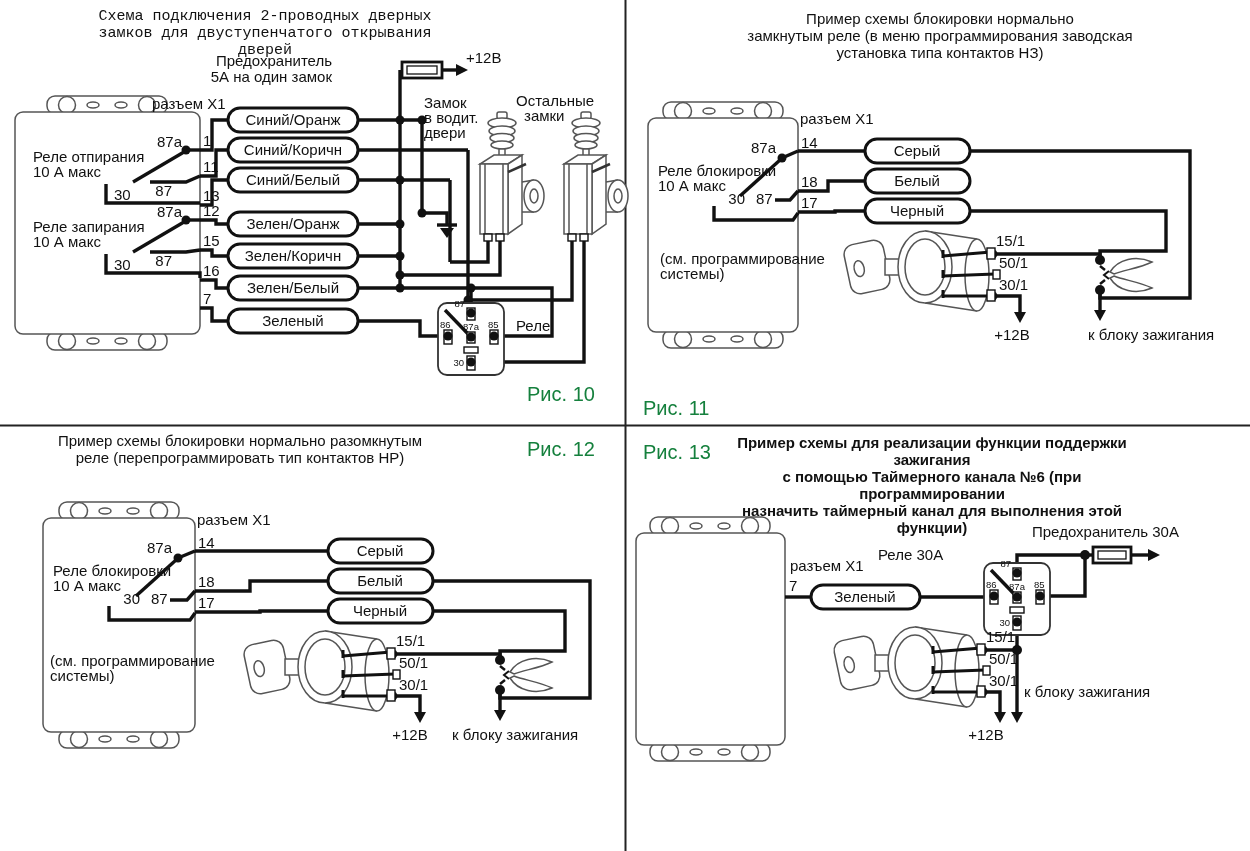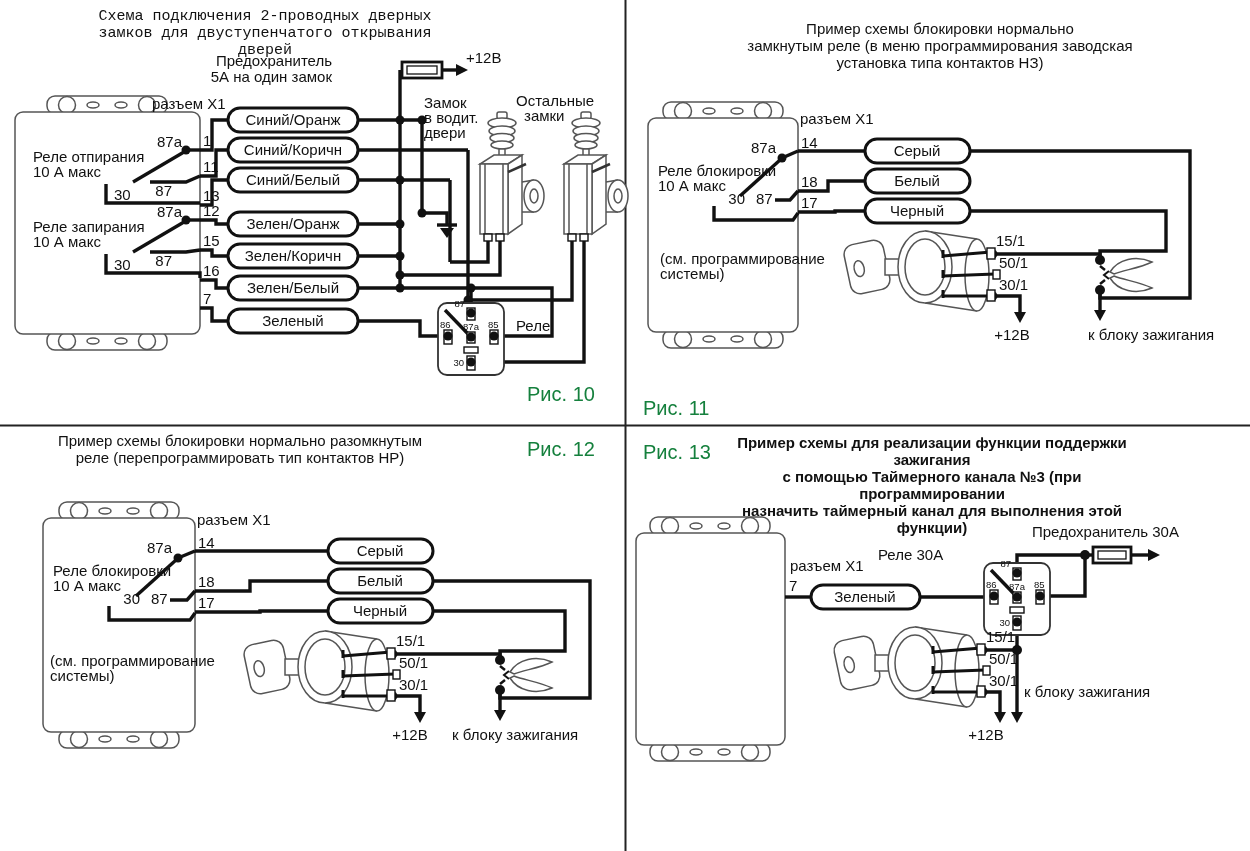--- a/index.html
+++ b/index.html
@@ -425,32 +425,32 @@
   <text x="989" y="686">30/1</text>
   <text x="986" y="740" text-anchor="middle">+12В</text>
   <text x="1024" y="697">к блоку зажигания</text>
 </g>
 </svg>
 
 <div class="t" style="left:70px;top:8px;width:390px;font-family:Liberation Mono, monospace;">
   <div>Схема подключения 2-проводных дверных</div>
   <div>замков для двуступенчатого открывания дверей</div>
 </div>
-<div class="t" style="left:700px;top:20px;width:480px;">
+<div class="t" style="left:700px;top:10px;width:480px;">
   <div>Пример схемы блокировки нормально</div>
   <div>замкнутым реле (в меню программирования заводская</div>
   <div>установка типа контактов НЗ)</div>
 </div>
 <div class="t" style="left:55px;top:432px;width:370px;">
   <div>Пример схемы блокировки нормально разомкнутым</div>
   <div>реле (перепрограммировать тип контактов НР)</div>
 </div>
 <div class="t" style="left:722px;top:434px;width:420px;font-weight:bold;">
   <div>Пример схемы для реализации функции поддержки зажигания</div>
-  <div>с помощью Таймерного канала №3 (при программировании</div>
+  <div>с помощью Таймерного канала №6 (при программировании</div>
   <div>назначить таймерный канал для выполнения этой функции)</div>
 </div>
 <div class="cap" style="left:527px;top:383px;">Рис. 10</div>
 <div class="cap" style="left:643px;top:397px;">Рис. 11</div>
 <div class="cap" style="left:527px;top:438px;">Рис. 12</div>
 <div class="cap" style="left:643px;top:441px;">Рис. 13</div>
 
 </div>
 
 </body></html>

